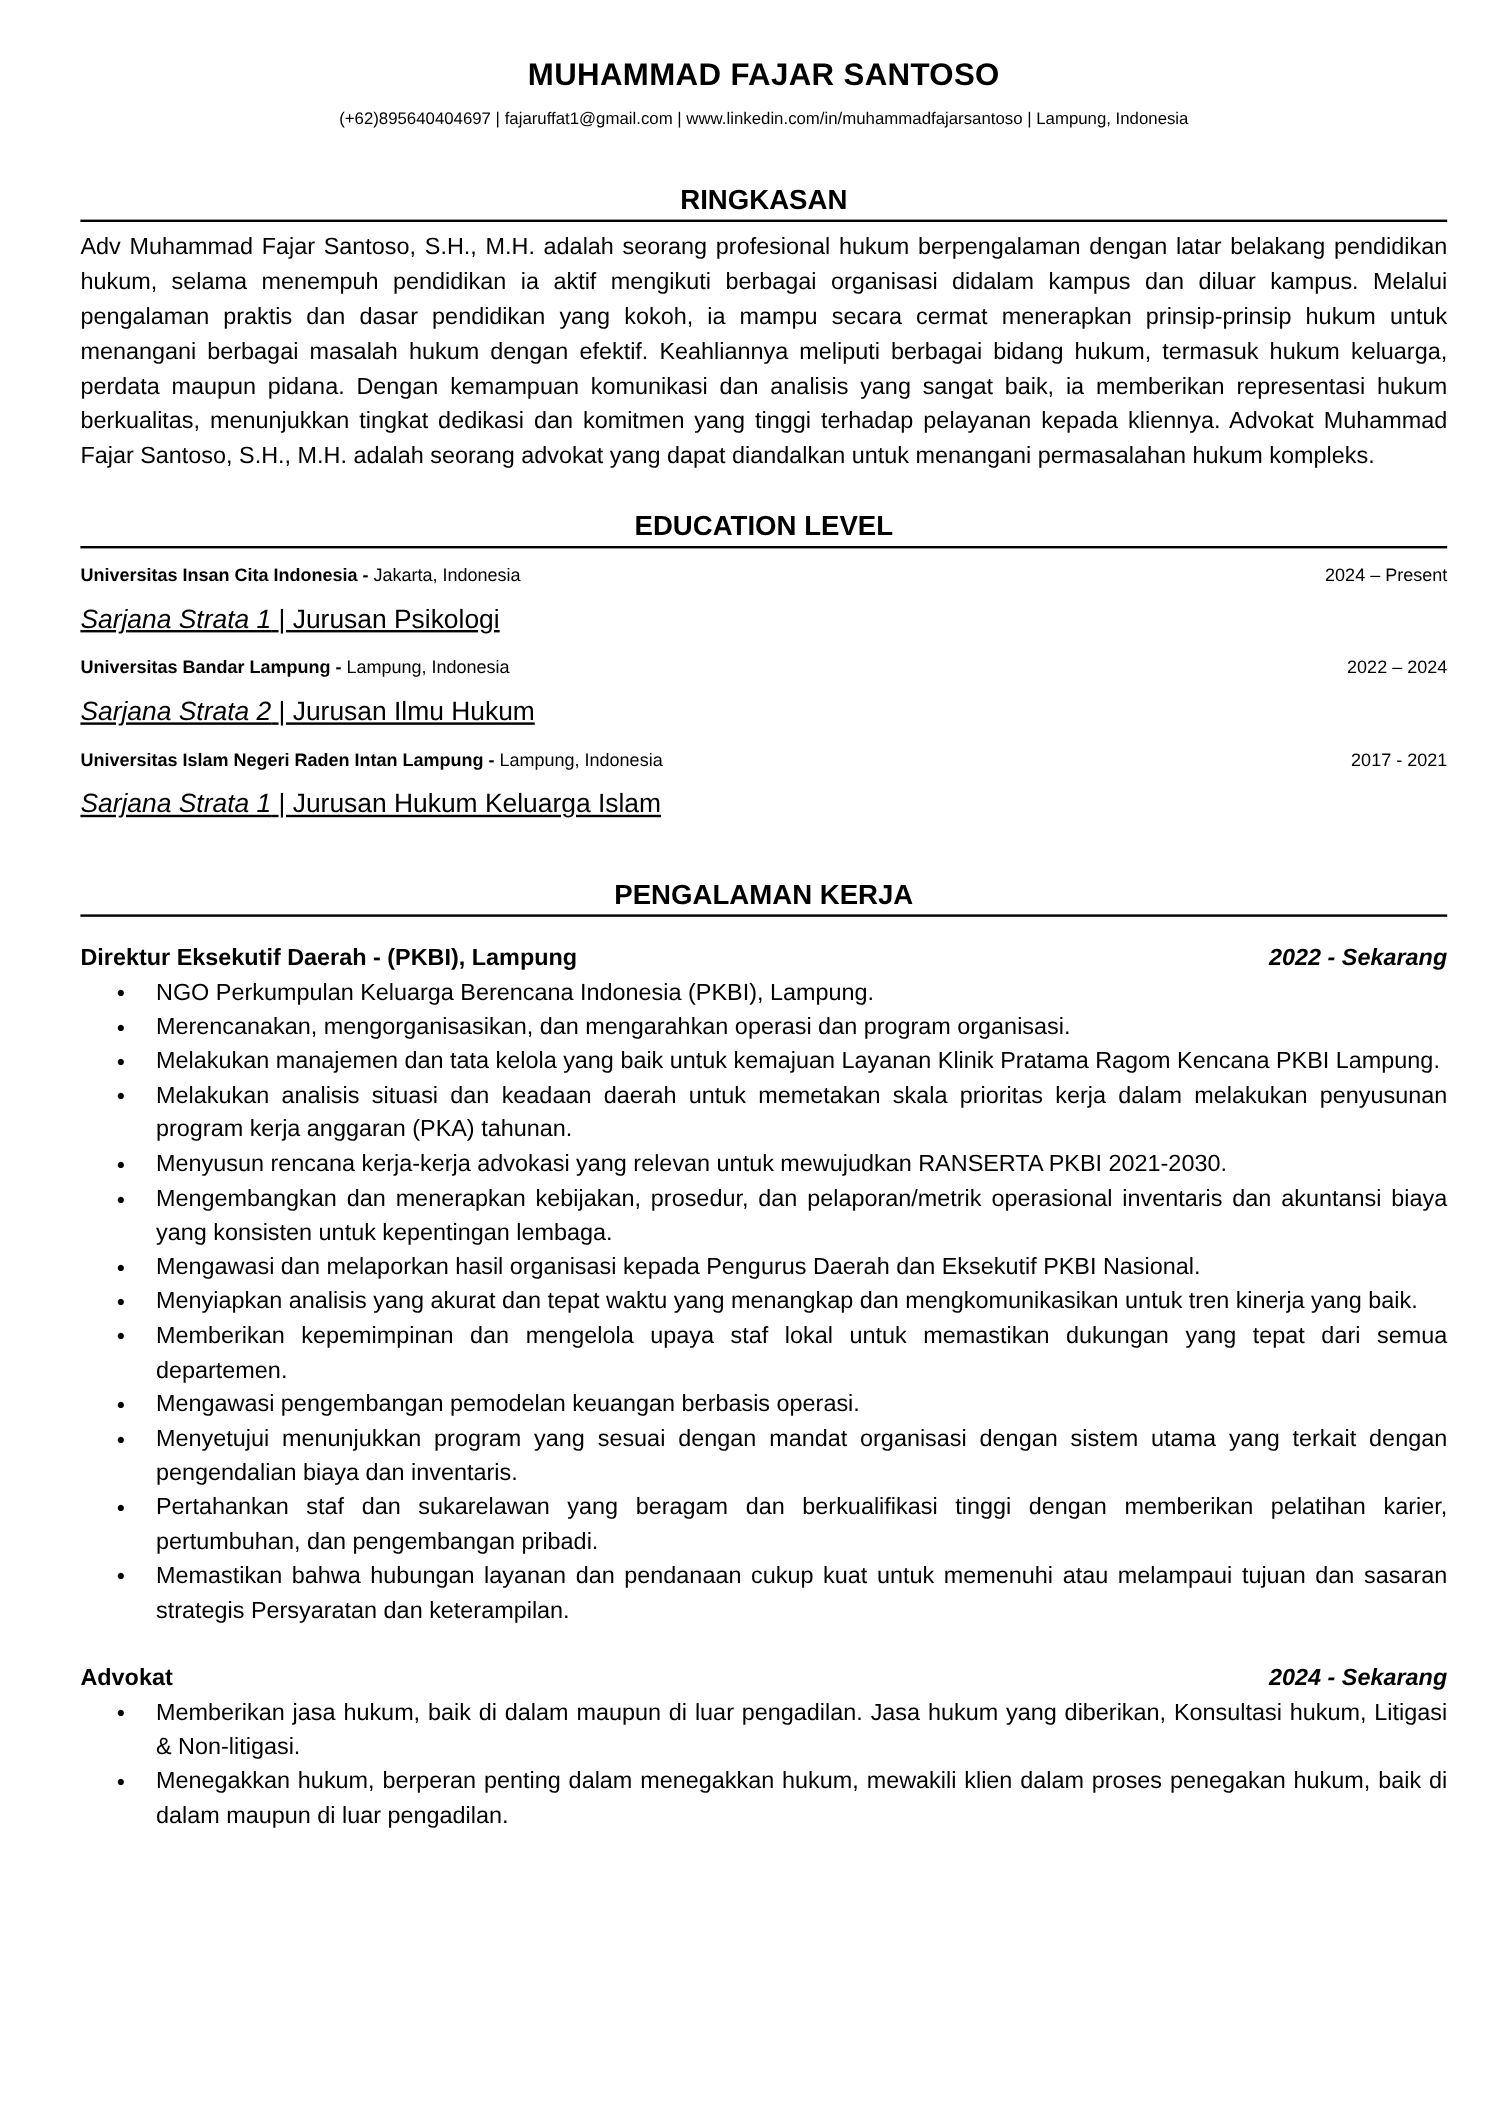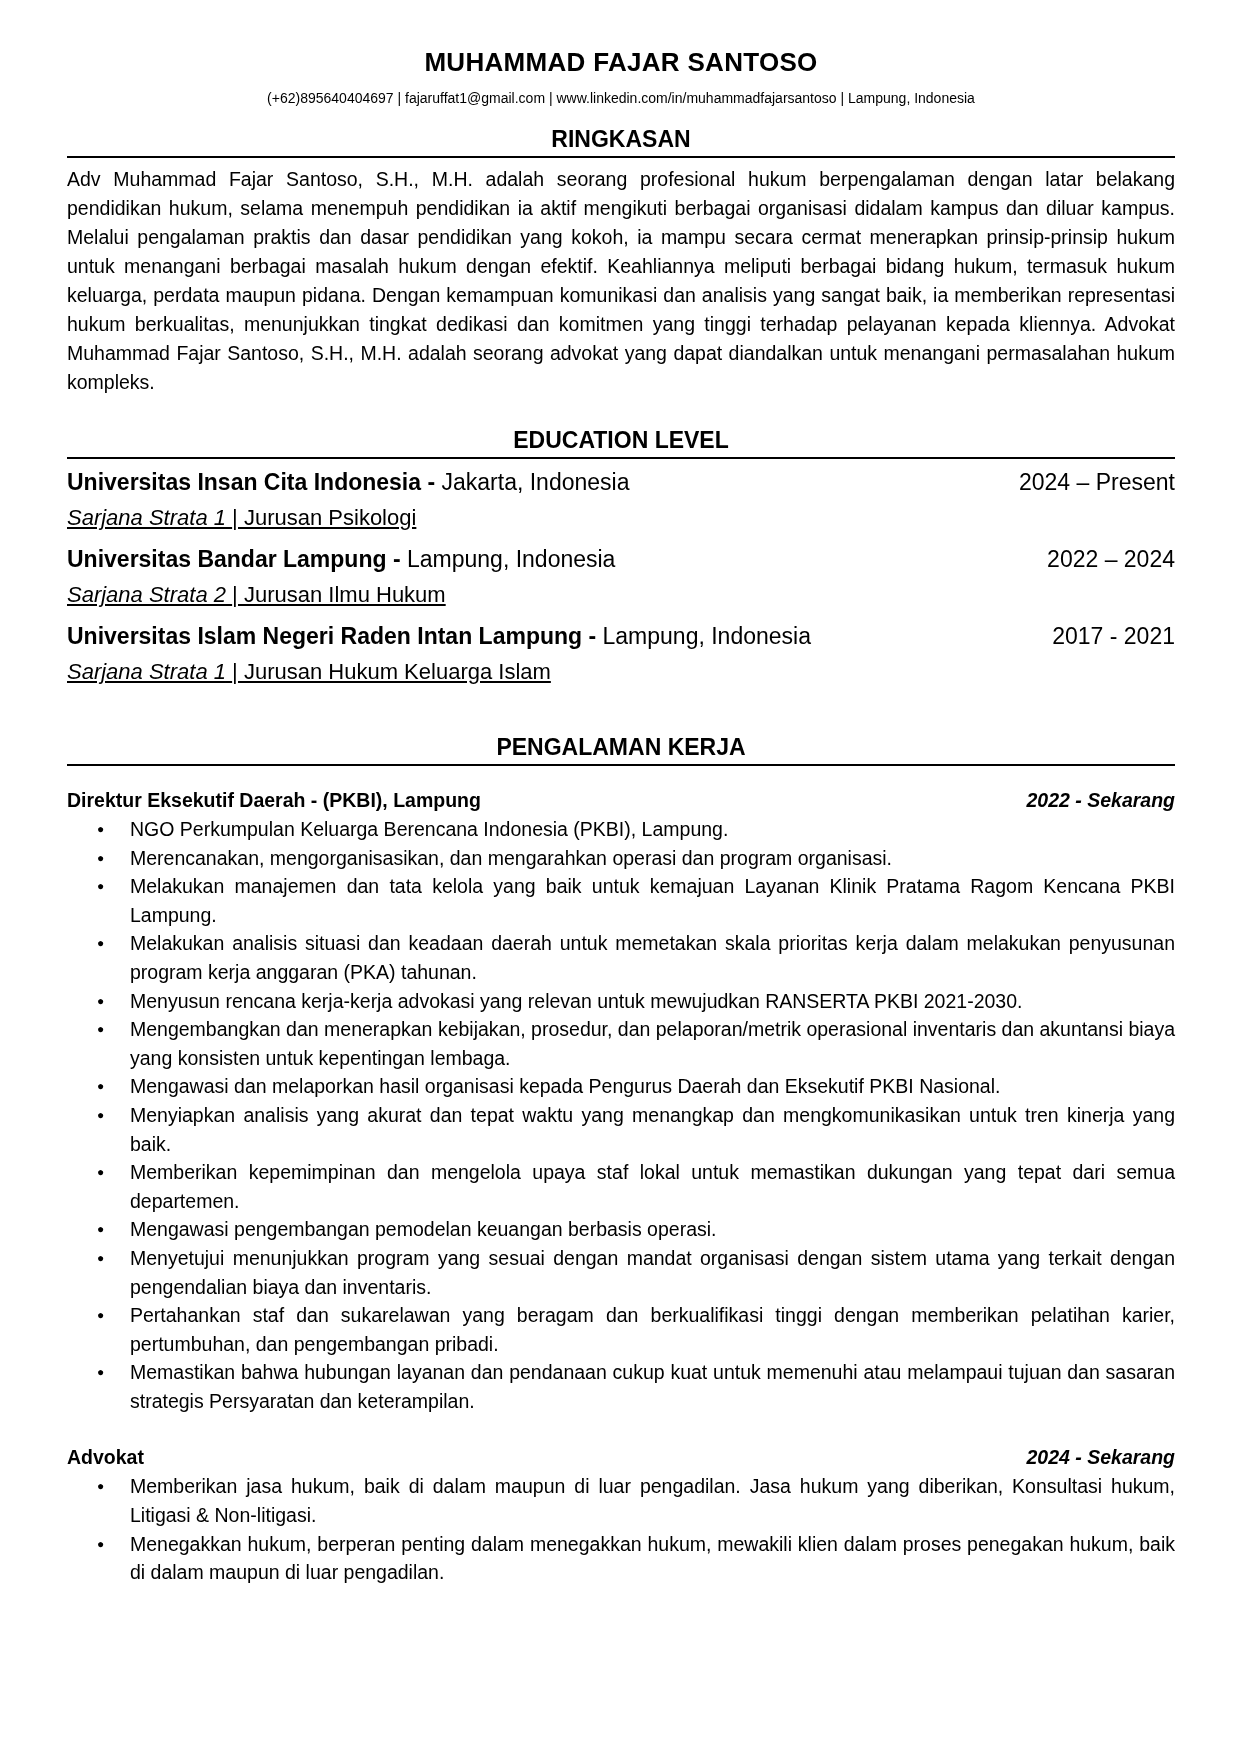--- a/index.html
+++ b/index.html
@@ -8,21 +8,21 @@
     background: #ffffff;
   }
   body {
     width: 1242px;
     height: 1755px;
     color: #000000;
     font-family: "Liberation Sans", sans-serif;
     overflow: hidden;
   }
   .page {
-    padding: 46px 67px 0 67px;
+    padding: 46px 36px 0 67px;
     box-sizing: border-box;
     width: 1242px;
     height: 1755px;
   }
   .name {
     text-align: center;
     font-weight: bold;
     font-size: 26px;
     line-height: 32px;
     letter-spacing: 0.3px;
@@ -34,35 +34,35 @@
     margin-top: 7px;
   }
   .section-heading {
     text-align: center;
     font-weight: bold;
     font-size: 23px;
     line-height: 28px;
     padding-bottom: 3px;
     border-bottom: 2px solid #000000;
   }
-  .section-summary { margin-top: 14px; }
+  .section-summary { margin-top: 41px; }
   .summary-body {
     margin-top: 7px;
     font-size: 19.5px;
     line-height: 29px;
     text-align: justify;
   }
   .section-education { margin-top: 29px; }
   .edu-entry-first { margin-top: 9px; }
   .edu-entry { margin-top: 13px; }
   .edu-row {
     display: flex;
     justify-content: space-between;
     align-items: baseline;
-    font-size: 23px;
+    font-size: 15px;
     line-height: 28px;
   }
   .institution { font-weight: bold; }
   .edu-dates { white-space: nowrap; }
   .edu-sub {
     margin-top: 8px;
     font-size: 22px;
     line-height: 28px;
     text-decoration: underline;
   }

